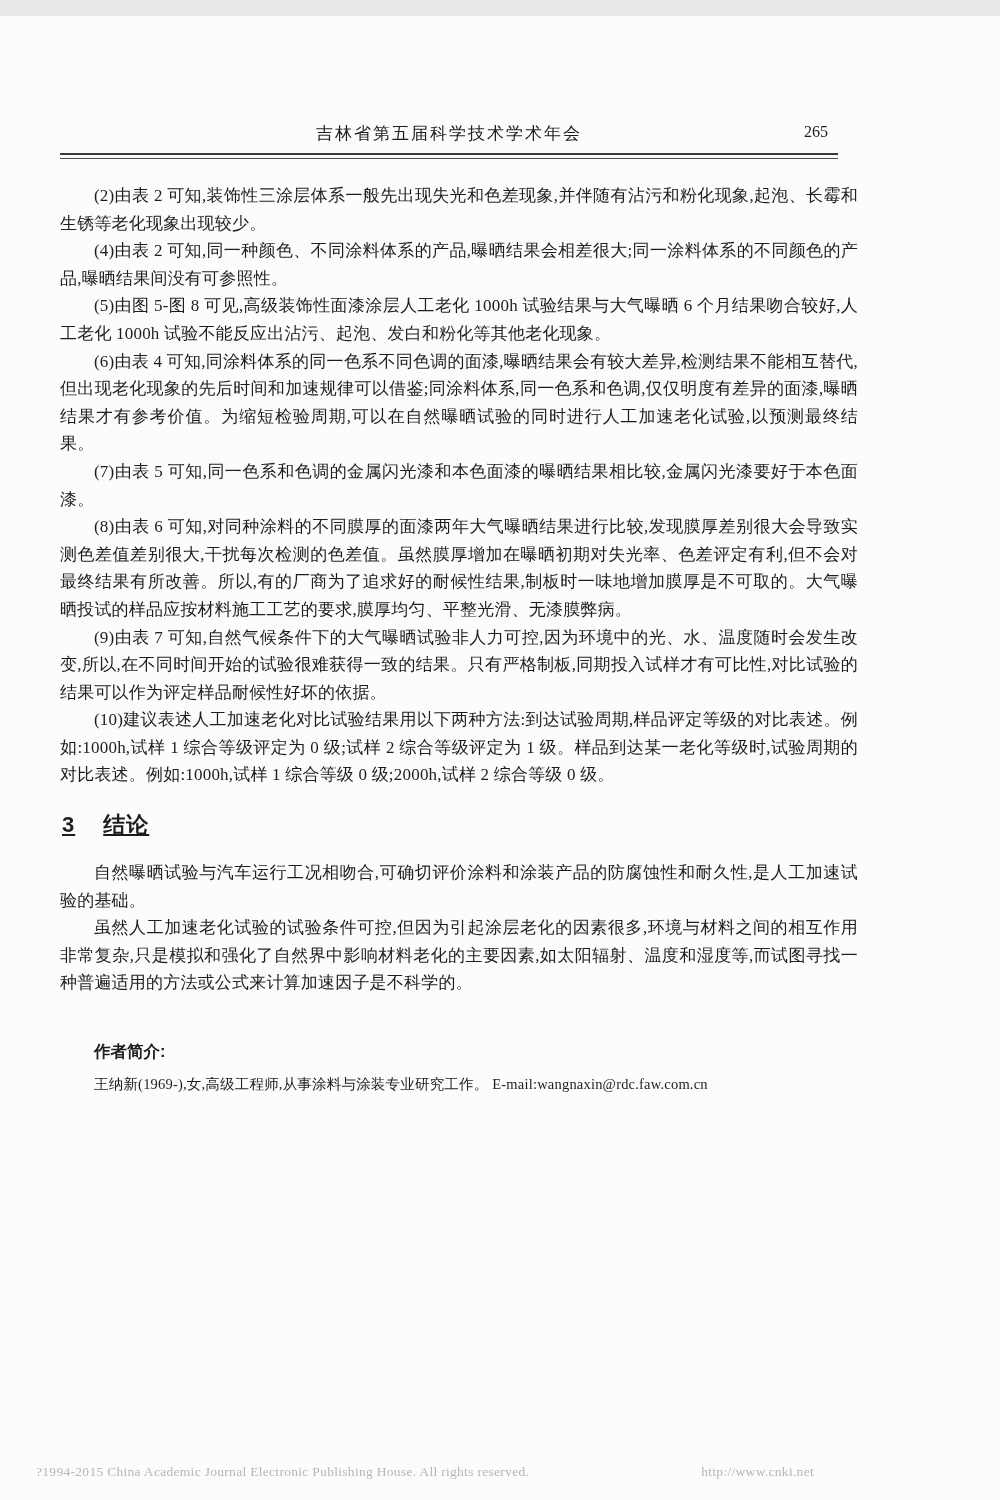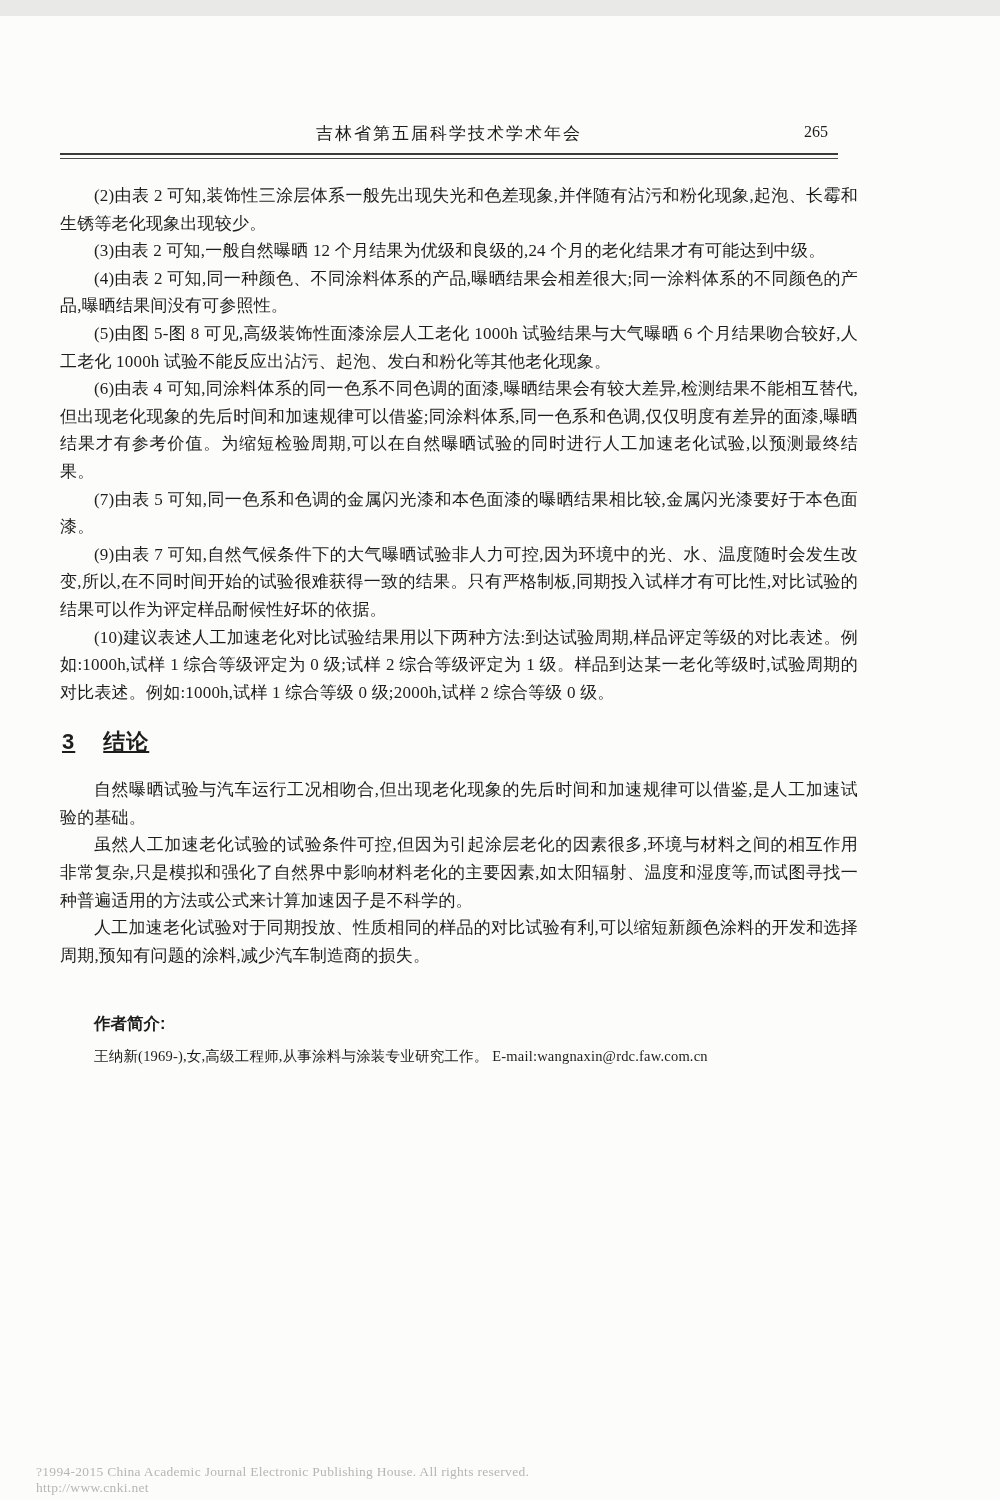--- a/index.html
+++ b/index.html
@@ -90,51 +90,49 @@
     position: absolute;
     left: 36px;
     top: 1448px;
     width: 778px;
     display: flex;
     justify-content: space-between;
     color: #b6b6b4;
     font-size: 13.5px;
     letter-spacing: 0.3px;
     filter: blur(0.4px);
-    flex-direction: column;
   }
 </style>
 </head>
 <body>
 
 <div class="page">
 
   <div class="running-head">
     <span>吉林省第五届科学技术学术年会</span>
     <span class="page-num">265</span>
   </div>
   <div class="head-rule"></div>
 
   <div class="content">
     <p class="body-par">(2)由表 2 可知,装饰性三涂层体系一般先出现失光和色差现象,并伴随有沾污和粉化现象,起泡、长霉和生锈等老化现象出现较少。</p>
-    <p class="body-par">(3)由表 2 可知,一般自然曝晒 12 个月结果为优级和良级的,24 个月的老化结果才有可能达到中级。</p>
     <p class="body-par">(4)由表 2 可知,同一种颜色、不同涂料体系的产品,曝晒结果会相差很大;同一涂料体系的不同颜色的产品,曝晒结果间没有可参照性。</p>
     <p class="body-par">(5)由图 5-图 8 可见,高级装饰性面漆涂层人工老化 1000h 试验结果与大气曝晒 6 个月结果吻合较好,人工老化 1000h 试验不能反应出沾污、起泡、发白和粉化等其他老化现象。</p>
     <p class="body-par">(6)由表 4 可知,同涂料体系的同一色系不同色调的面漆,曝晒结果会有较大差异,检测结果不能相互替代,但出现老化现象的先后时间和加速规律可以借鉴;同涂料体系,同一色系和色调,仅仅明度有差异的面漆,曝晒结果才有参考价值。为缩短检验周期,可以在自然曝晒试验的同时进行人工加速老化试验,以预测最终结果。</p>
     <p class="body-par">(7)由表 5 可知,同一色系和色调的金属闪光漆和本色面漆的曝晒结果相比较,金属闪光漆要好于本色面漆。</p>
+    <p class="body-par">(8)由表 6 可知,对同种涂料的不同膜厚的面漆两年大气曝晒结果进行比较,发现膜厚差别很大会导致实测色差值差别很大,干扰每次检测的色差值。虽然膜厚增加在曝晒初期对失光率、色差评定有利,但不会对最终结果有所改善。所以,有的厂商为了追求好的耐候性结果,制板时一味地增加膜厚是不可取的。大气曝晒投试的样品应按材料施工工艺的要求,膜厚均匀、平整光滑、无漆膜弊病。</p>
     <p class="body-par">(9)由表 7 可知,自然气候条件下的大气曝晒试验非人力可控,因为环境中的光、水、温度随时会发生改变,所以,在不同时间开始的试验很难获得一致的结果。只有严格制板,同期投入试样才有可比性,对比试验的结果可以作为评定样品耐候性好坏的依据。</p>
     <p class="body-par">(10)建议表述人工加速老化对比试验结果用以下两种方法:到达试验周期,样品评定等级的对比表述。例如:1000h,试样 1 综合等级评定为 0 级;试样 2 综合等级评定为 1 级。样品到达某一老化等级时,试验周期的对比表述。例如:1000h,试样 1 综合等级 0 级;2000h,试样 2 综合等级 0 级。</p>
 
     <h2 class="section-heading">
       <span class="sec-num">3</span><span>结论</span>
     </h2>
 
-    <p class="body-par">自然曝晒试验与汽车运行工况相吻合,但出现老化现象的先后时间和加速规律可以借鉴,是人工加速试验的基础。</p>
+    <p class="body-par">自然曝晒试验与汽车运行工况相吻合,可确切评价涂料和涂装产品的防腐蚀性和耐久性,是人工加速试验的基础。</p>
     <p class="body-par">虽然人工加速老化试验的试验条件可控,但因为引起涂层老化的因素很多,环境与材料之间的相互作用非常复杂,只是模拟和强化了自然界中影响材料老化的主要因素,如太阳辐射、温度和湿度等,而试图寻找一种普遍适用的方法或公式来计算加速因子是不科学的。</p>
-    <p class="body-par">人工加速老化试验对于同期投放、性质相同的样品的对比试验有利,可以缩短新颜色涂料的开发和选择周期,预知有问题的涂料,减少汽车制造商的损失。</p>
 
     <div class="author-block">
       <p class="author-heading">作者简介:</p>
       <p class="author-bio">王纳新(1969-),女,高级工程师,从事涂料与涂装专业研究工作。 E-mail:wangnaxin@rdc.faw.com.cn</p>
     </div>
   </div>
 
   <div class="scan-footer">
     <span>?1994-2015 China Academic Journal Electronic Publishing House. All rights reserved.</span>
     <span>http://www.cnki.net</span>

